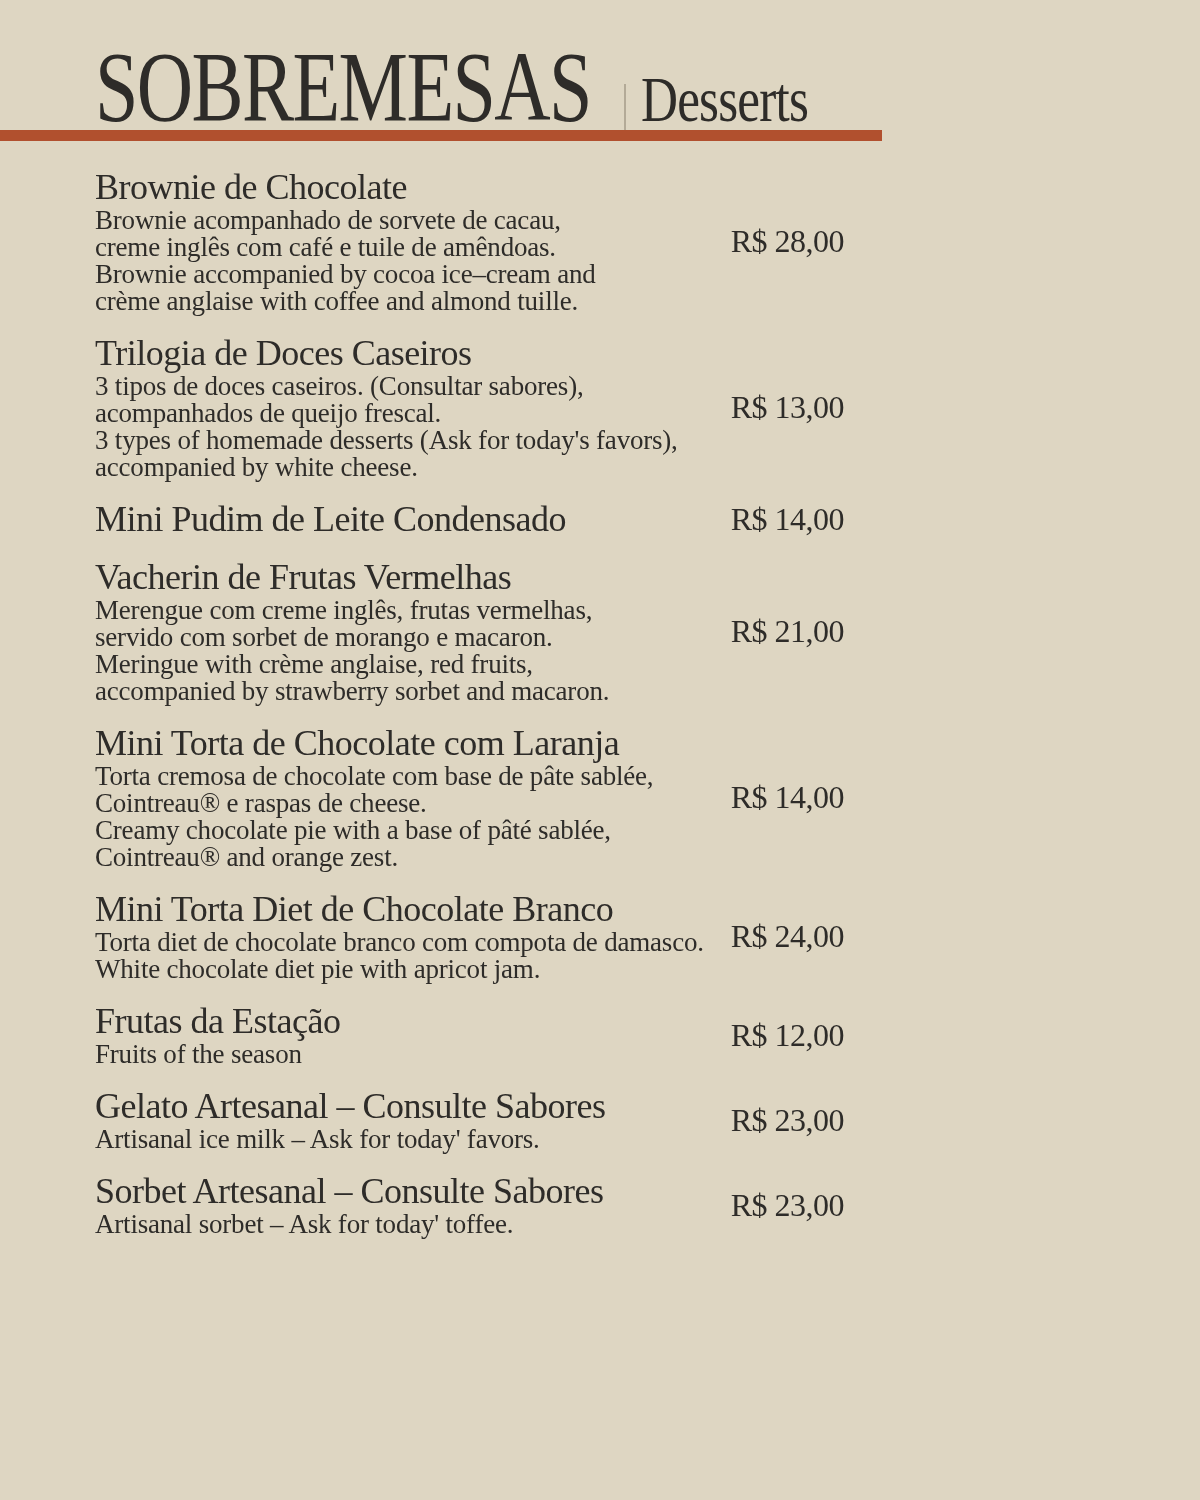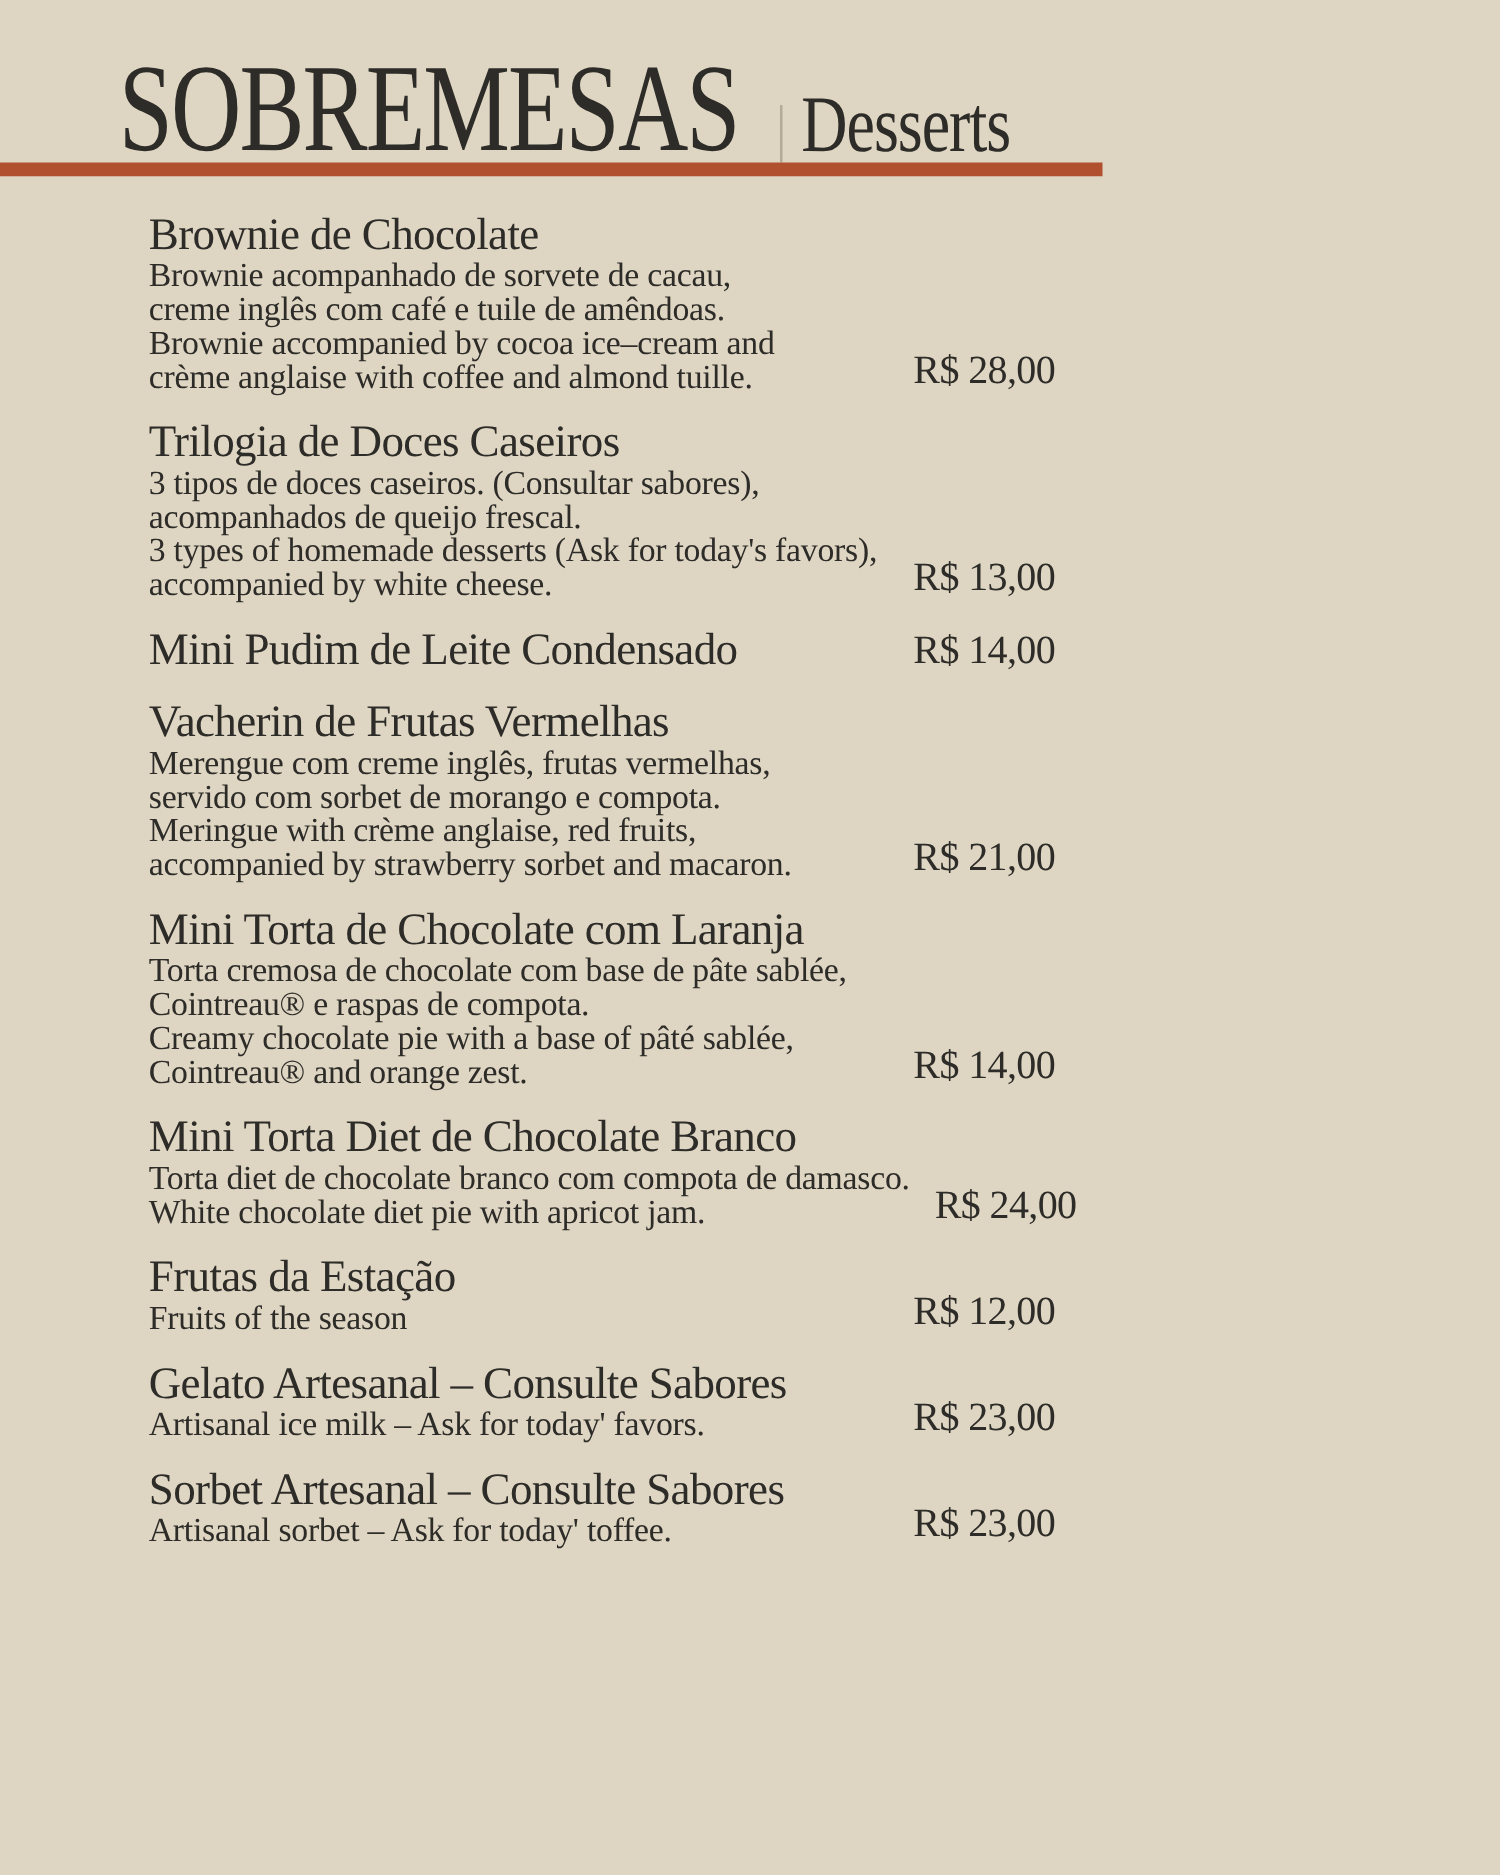--- a/index.html
+++ b/index.html
@@ -42,23 +42,22 @@
   .accent-bar{
     position:absolute;left:0;top:130px;
     width:882px;height:11px;background:var(--accent);
   }
 
   
   .menu{
     padding:26px 110px 0 95px;
   }
   .item{
-    display:flex;justify-content:space-between;align-items:flex-end;
+    display:flex;justify-content:space-between;align-items:center;
     margin-bottom:18px;
-    margin-left:24px;
   }
   .item-name{
     margin:0;font-size:36px;line-height:40px;font-weight:400;
     letter-spacing:-0.5px;white-space:nowrap;
   }
   .item-desc-line{
     font-size:27px;line-height:27px;letter-spacing:-0.2px;
     white-space:nowrap;
   }
   .item-price{
@@ -111,34 +110,34 @@
       <h3 class="item-name">Mini Pudim de Leite Condensado</h3>
     </div>
     <div class="item-price">R$ 14,00</div>
   </section>
 
   <section class="item">
     <div class="item-text">
       <h3 class="item-name">Vacherin de Frutas Vermelhas</h3>
       <div class="item-desc">
             <div class="item-desc-line">Merengue com creme inglês, frutas vermelhas,</div>
-            <div class="item-desc-line">servido com sorbet de morango e compota.</div>
+            <div class="item-desc-line">servido com sorbet de morango e macaron.</div>
             <div class="item-desc-line">Meringue with crème anglaise, red fruits,</div>
             <div class="item-desc-line">accompanied by strawberry sorbet and macaron.</div>
           </div>
     </div>
     <div class="item-price">R$ 21,00</div>
   </section>
 
   <section class="item">
     <div class="item-text">
       <h3 class="item-name">Mini Torta de Chocolate com Laranja</h3>
       <div class="item-desc">
             <div class="item-desc-line">Torta cremosa de chocolate com base de pâte sablée,</div>
-            <div class="item-desc-line">Cointreau® e raspas de compota.</div>
+            <div class="item-desc-line">Cointreau® e raspas de cheese.</div>
             <div class="item-desc-line">Creamy chocolate pie with a base of pâté sablée,</div>
             <div class="item-desc-line">Cointreau® and orange zest.</div>
           </div>
     </div>
     <div class="item-price">R$ 14,00</div>
   </section>
 
   <section class="item">
     <div class="item-text">
       <h3 class="item-name">Mini Torta Diet de Chocolate Branco</h3>

